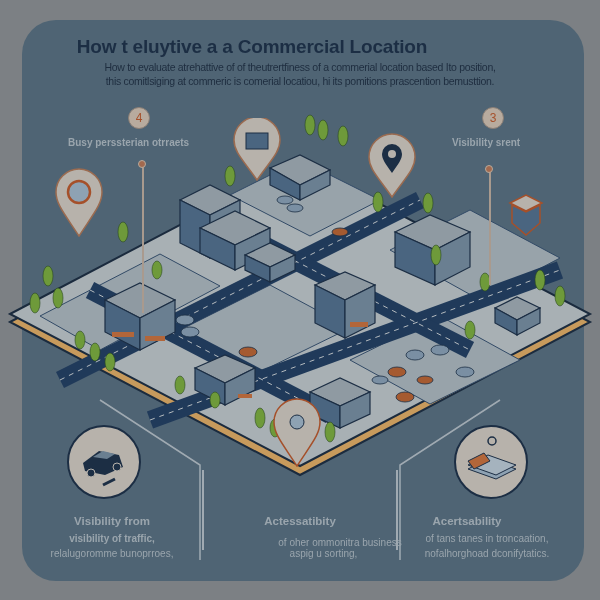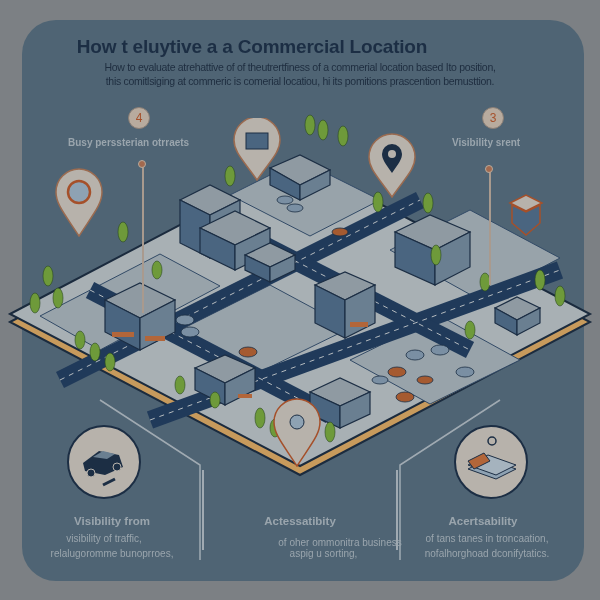--- a/index.html
+++ b/index.html
@@ -189,22 +189,22 @@
     <polygon points="12,38 32,28 60,38 40,48" fill="#a5b3be" stroke="#1c2e44"></polygon>
     <polygon points="12,34 28,26 34,34 18,42" fill="#b2663a" stroke="#1c2e44"></polygon>
     <circle cx="36" cy="14" r="4" fill="none" stroke="#1c2e44" stroke-width="1.5"></circle>
   </svg>
 </div>
 
 <div class="divider" style="left:202px;top:470px;height:80px;"></div>
 <div class="divider" style="left:396px;top:470px;height:80px;"></div>
 
 <div class="cap-title" style="left:22px;top:515px;">Visibility from</div>
-<div class="cap-text" style="left:4px;top:532px;">visibility of traffic,</div>
+<div class="cap-text" style="left:12px;top:532px;font-weight:bold;">visibility of traffic,</div>
 <div class="cap-text" style="left:12px;top:547px;">relalugoromme bunoprroes,</div>
 
 <div class="cap-title" style="left:210px;top:515px;">Actessatibity</div>
 <div class="cap-text" style="left:200px;top:536px;margin-left:40px;">of oher ommonitra business</div>
 <div class="cap-text" style="left:200px;top:547px;padding-left:47px;">aspig u sorting,</div>
 
-<div class="cap-title" style="left:393px;top:515px;">Acertsability</div>
+<div class="cap-title" style="left:377px;top:515px;">Acertsability</div>
 <div class="cap-text" style="left:387px;top:532px;">of tans tanes in troncaation,</div>
 <div class="cap-text" style="left:387px;top:547px;text-align:center;">nofalhorghoad dconifytatics.</div>
 
 </body></html>

